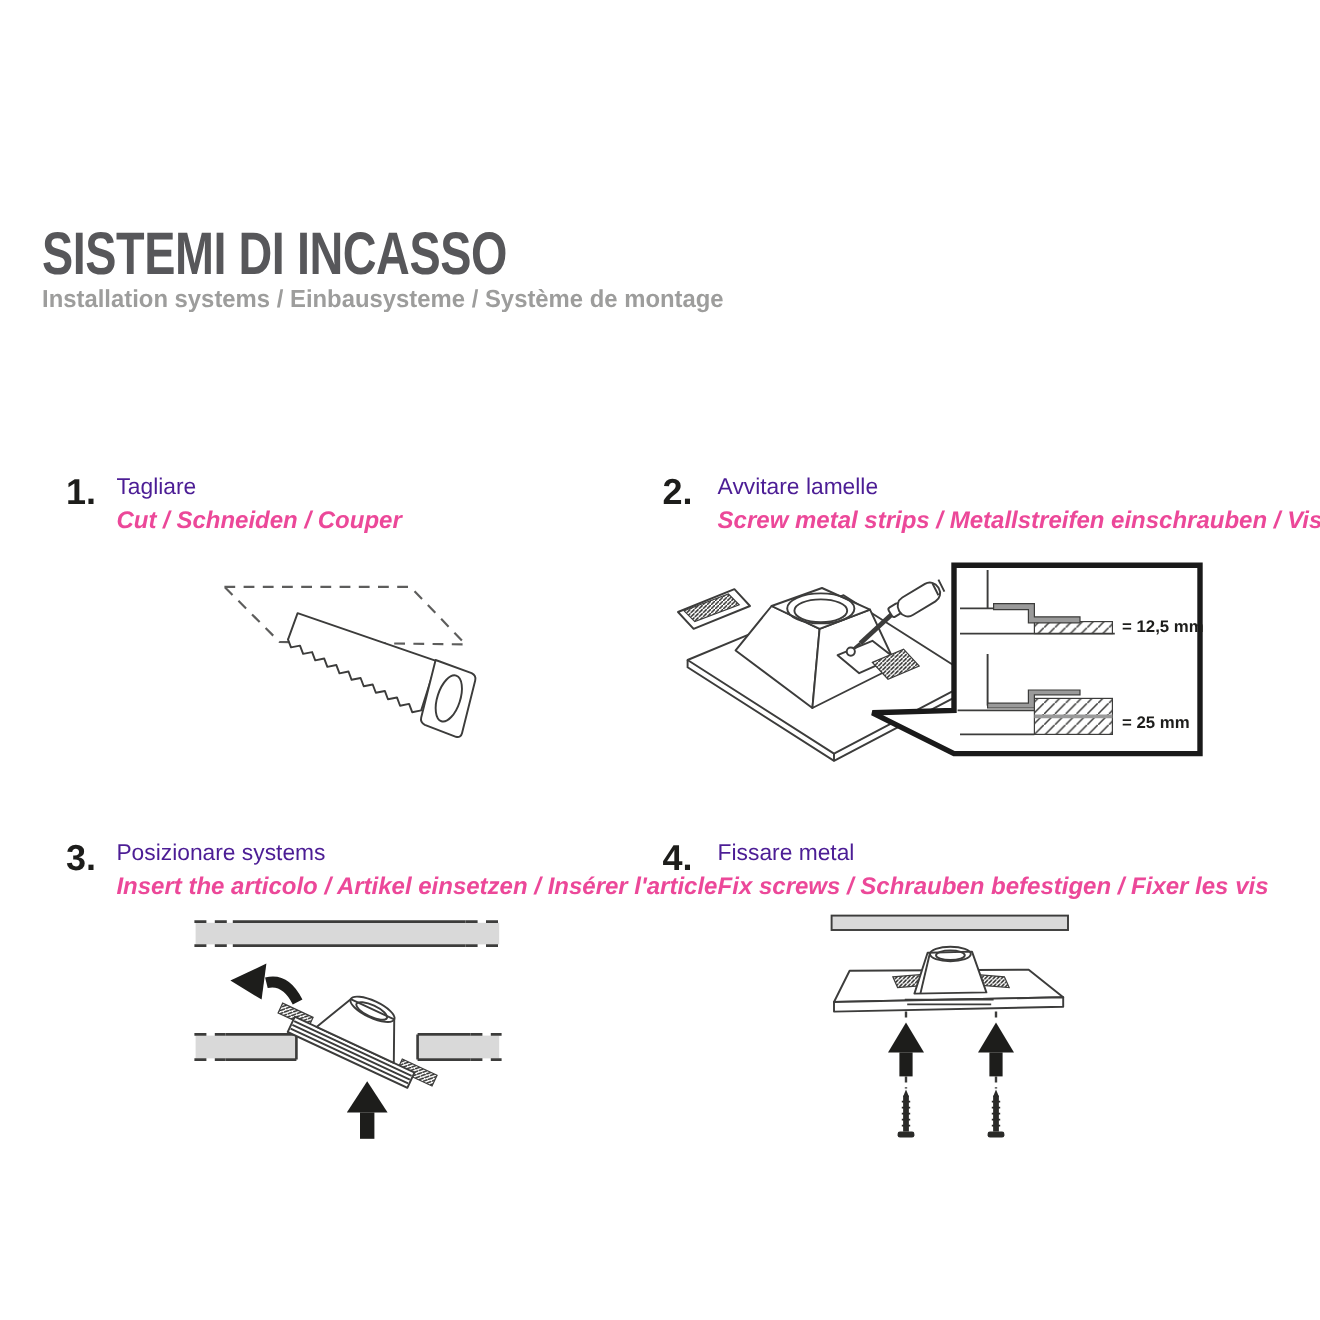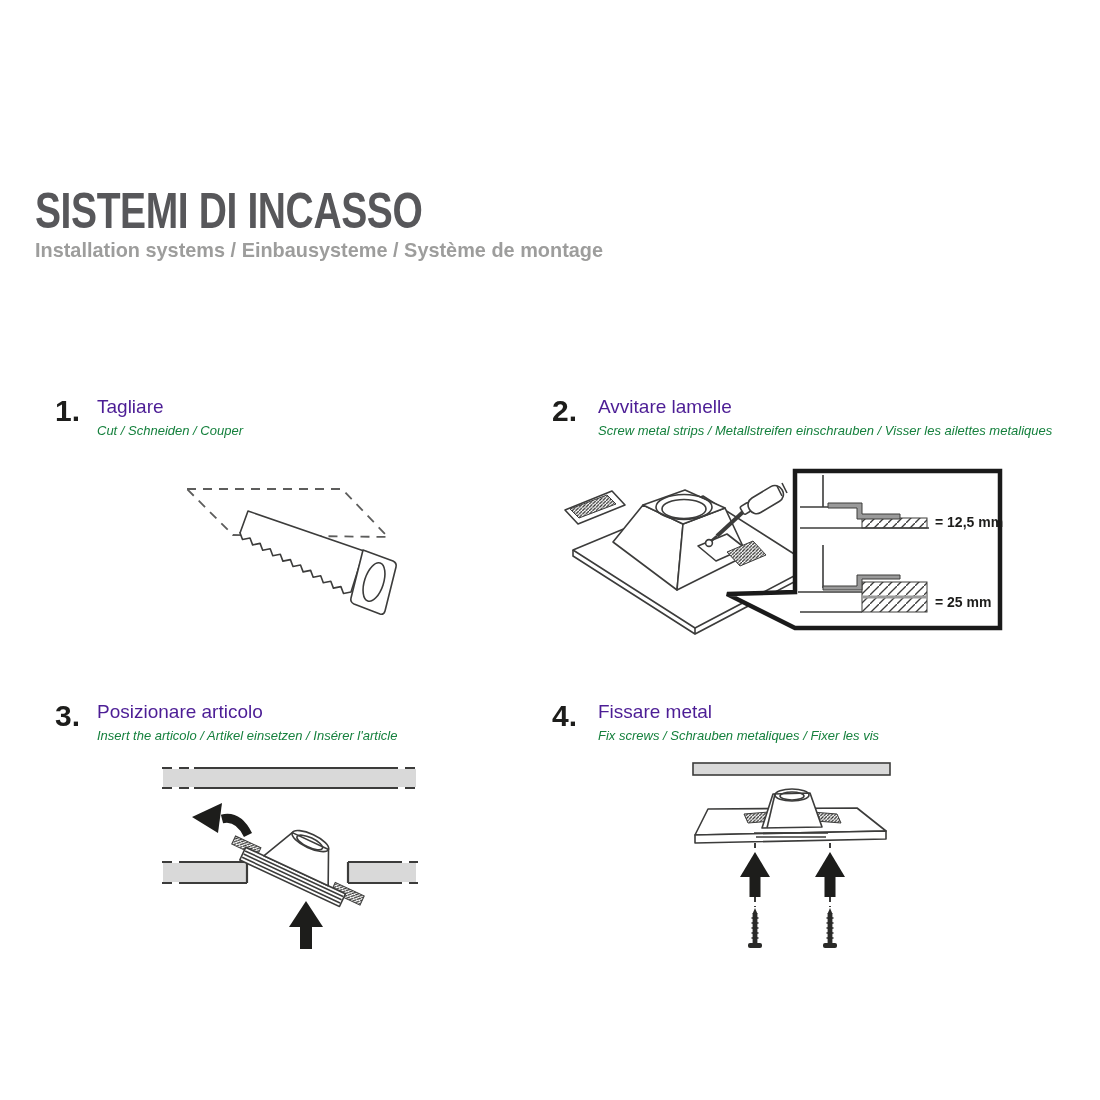--- a/index.html
+++ b/index.html
@@ -8,21 +8,21 @@
   
   .doc-title{position:absolute;left:35px;top:186px;font-size:50px;font-weight:bold;
              color:#57575a;letter-spacing:-.5px;line-height:1;white-space:nowrap;
              transform:scaleX(.78);transform-origin:left top;}
   .doc-subtitle{position:absolute;left:35px;top:238px;font-size:20.5px;font-weight:bold;
                 color:#9d9d9c;white-space:nowrap;transform:scaleX(.97);transform-origin:left top;}
   
   .step{position:absolute;display:flex;align-items:flex-start;}
   .step .num{width:42px;font-size:30px;font-weight:800;color:#1d1d1b;line-height:1;}
   .step .t{font-size:19px;color:#4c1d95;line-height:1.15;}
-  .step .s{font-size:13px;font-style:italic;color:#15803d;margin-top:5px;white-space:nowrap;}
+  .step .s{font-size:20px;font-style:italic;color:#ec4899;margin-top:5px;white-space:nowrap;font-weight:bold;}
   
   .ill{position:absolute;}
   .ln{fill:none;stroke:#3c3c3b;stroke-width:1.6;}
   .fw{fill:#fff;stroke:#3c3c3b;stroke-width:1.6;stroke-linejoin:round;}
   .dash{fill:none;stroke:#5d5d5c;stroke-width:1.8;stroke-dasharray:9 7;}
   .bardash{fill:none;stroke:#3c3c3b;stroke-width:2.2;stroke-dasharray:10 7;}
   .barline{fill:none;stroke:#3c3c3b;stroke-width:2.2;}
   .blk{fill:#1d1d1b;}
   svg text{font-family:"Liberation Sans",sans-serif;font-weight:700;fill:#1d1d1b;}
 </style>
@@ -59,30 +59,30 @@
     <div class="num" style="width:46px;">2.</div>
     <div>
       <div class="t">Avvitare lamelle</div>
       <div class="s">Screw metal strips / Metallstreifen einschrauben / Visser les ailettes metaliques</div>
     </div>
   </div>
 
   <div class="step" style="left:55px;top:701px;">
     <div class="num">3.</div>
     <div>
-      <div class="t">Posizionare articolo</div>
+      <div class="t">Posizionare systems</div>
       <div class="s">Insert the articolo / Artikel einsetzen / Insérer l'article</div>
     </div>
   </div>
 
   <div class="step" style="left:552px;top:701px;">
     <div class="num" style="width:46px;">4.</div>
     <div>
       <div class="t">Fissare metal</div>
-      <div class="s">Fix screws / Schrauben metaliques / Fixer les vis</div>
+      <div class="s">Fix screws / Schrauben befestigen / Fixer les vis</div>
     </div>
   </div>
 
   <svg class="ill" style="left:150px;top:465px;" width="320" height="170" viewBox="0 0 320 170">
     <polygon class="dash" points="37,24 192,24 238,72 83,70"></polygon>
     <path class="fw" d="M90 68 L98 46 L214 86 L201 127
          l-7.5 1.5 l-2.6 -6.9 l-7.5 1.5 l-2.6 -6.9 l-7.5 1.5 l-2.6 -6.9
          l-7.5 1.5 l-2.6 -6.9 l-7.5 1.5 l-2.6 -6.9 l-7.5 1.5 l-2.6 -6.9
          l-7.5 1.5 l-2.6 -6.9 l-7.5 1.5 l-2.6 -6.9 l-7.5 1.5 l-2.6 -6.9
          l-7.5 1.5 l-2.6 -6.9 l-7.5 1.5 l-2.6 -6.9 Z"></path>

